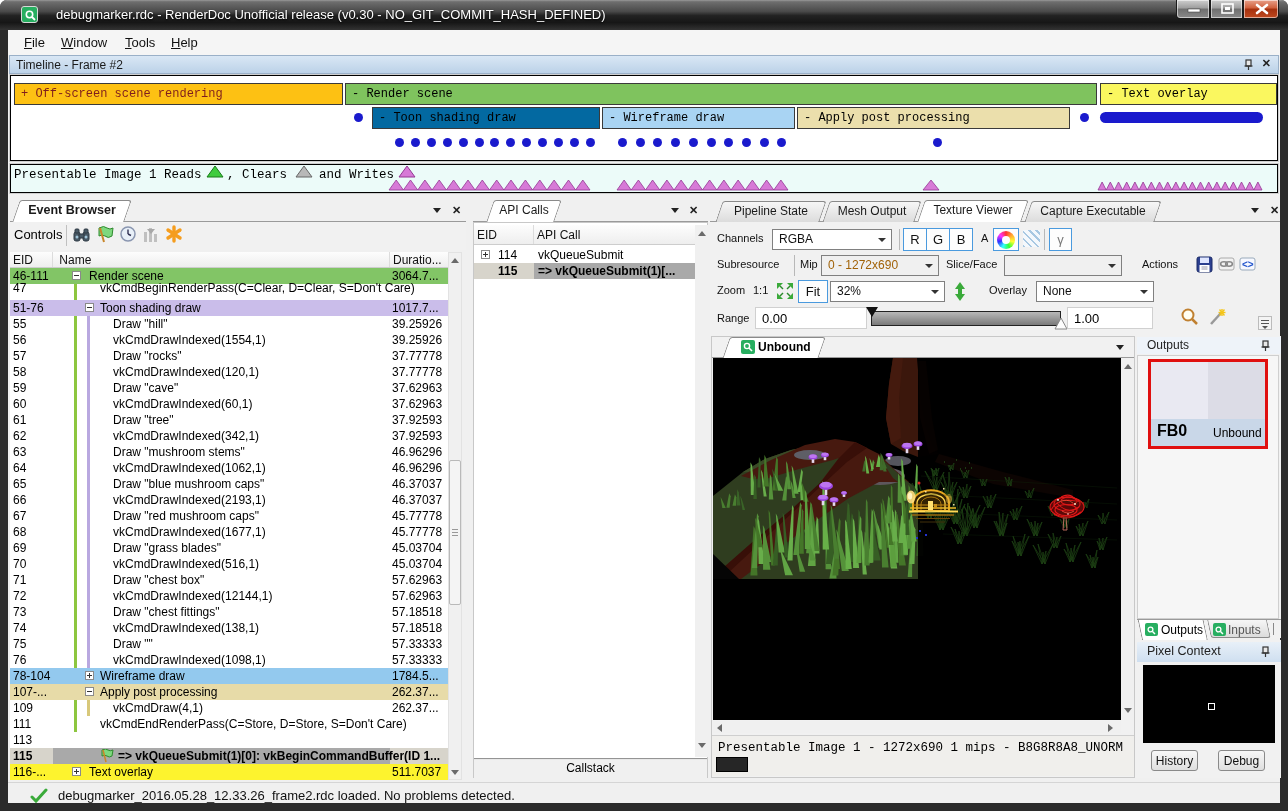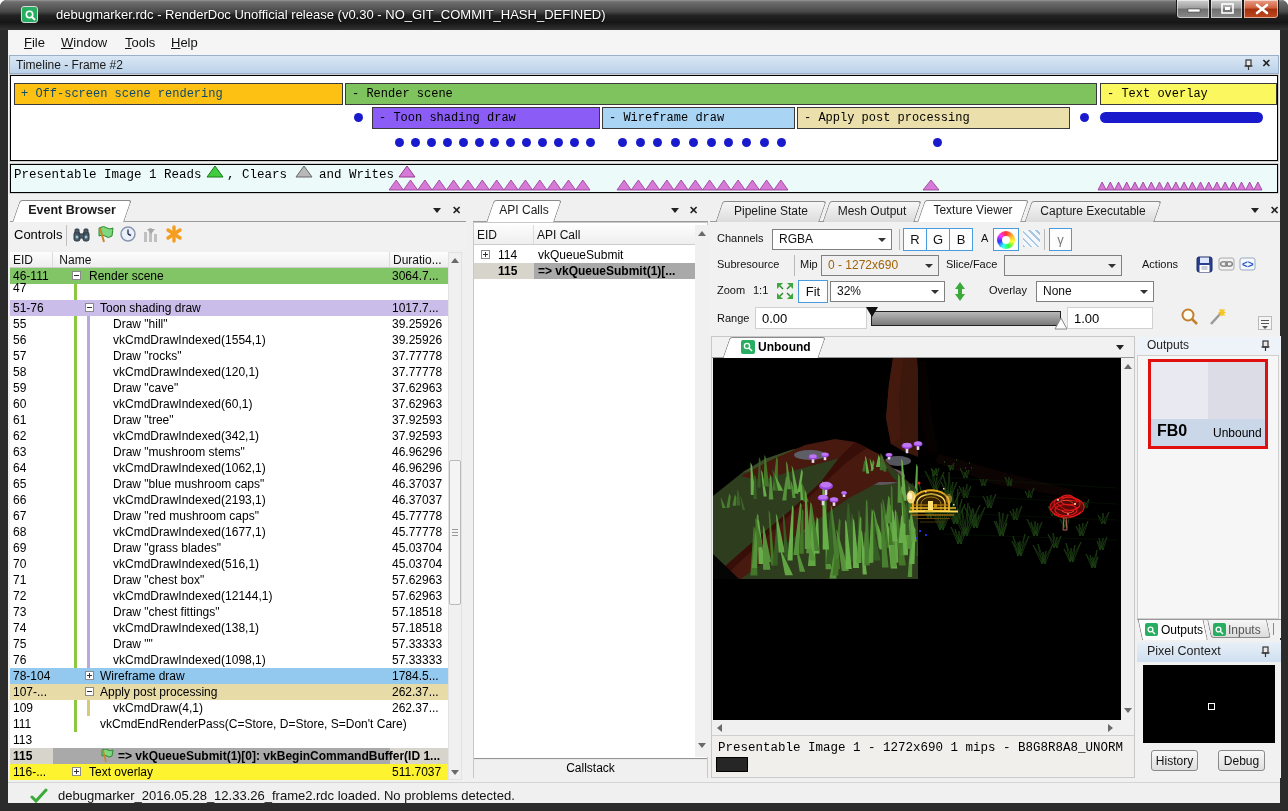--- a/index.html
+++ b/index.html
@@ -108,24 +108,24 @@
       <svg class="pinic" style="right:24px">
         <g stroke="#333" stroke-width="1.2" fill="none">
           <rect x="3" y="1" width="5" height="6" fill="#e8e8e8"></rect>
           <line x1="1.5" y1="7" x2="9.5" y2="7"></line>
           <line x1="5.5" y1="7" x2="5.5" y2="11"></line>
         </g>
       </svg>
       <span class="xic" style="right:7px">✕</span>
     </div>
 <div id="tl-box1">
-<div class="tlbar" style="left:3px;top:7px;width:329px;background:#fdc113;color:#0c4a6e">+ Off-screen scene rendering</div>
+<div class="tlbar" style="left:3px;top:7px;width:329px;background:#fdc113;color:#7f1d1d">+ Off-screen scene rendering</div>
 <div class="tlbar" style="left:334px;top:7px;width:752px;background:#7fc35e;color:#000">- Render scene</div>
 <div class="tlbar" style="left:1089px;top:7px;width:177px;background:#faf75f;color:#000">- Text overlay</div>
-<div class="tlbar" style="left:361px;top:31px;width:228px;background:#8b5cf6;color:#000">- Toon shading draw</div>
+<div class="tlbar" style="left:361px;top:31px;width:228px;background:#0369a1;color:#000">- Toon shading draw</div>
 <div class="tlbar" style="left:591px;top:31px;width:193px;background:#a9d4f3;color:#000">- Wireframe draw</div>
 <div class="tlbar" style="left:786px;top:31px;width:273px;background:#ebdfac;color:#000">- Apply post processing</div>
 <div class="dot" style="left:343px;top:37px"></div>
 <div class="dot" style="left:1069px;top:37px"></div>
 <div style="position:absolute;left:1089px;top:36px;width:163px;height:11px;border-radius:6px;background:#1a1acd"></div>
 <div class="dot" style="left:384px;top:62px"></div>
 <div class="dot" style="left:400px;top:62px"></div>
 <div class="dot" style="left:416px;top:62px"></div>
 <div class="dot" style="left:432px;top:62px"></div>
 <div class="dot" style="left:448px;top:62px"></div>
@@ -265,20 +265,21 @@
         <div class="abs" style="left:0;top:0;width:438px;height:16px;background:#82c566;"></div>
         <span class="eid">46-111</span>
         <div class="expb" style="left:62px">
           <i></i>
         </div>
         <span class="nm" style="left:79px">Render scene</span>
         <span class="dur">3064.7...</span>
       </div>
 <div class="row evrow" style="top:12px;">
         <span class="eid">47</span>
+        <span class="nm" style="left:90px">vkCmdBeginRenderPass(C=Clear, D=Clear, S=Don't Care)</span>
       </div>
 <div class="row evrow" style="top:32px;">
         <div class="abs" style="left:0;top:0;width:438px;height:16px;background:#cabdea;"></div>
         <span class="eid">51-76</span>
         <div class="expb" style="left:75px">
           <i></i>
         </div>
         <span class="nm" style="left:90px">Toon shading draw</span>
         <span class="dur">1017.7...</span>
       </div>

